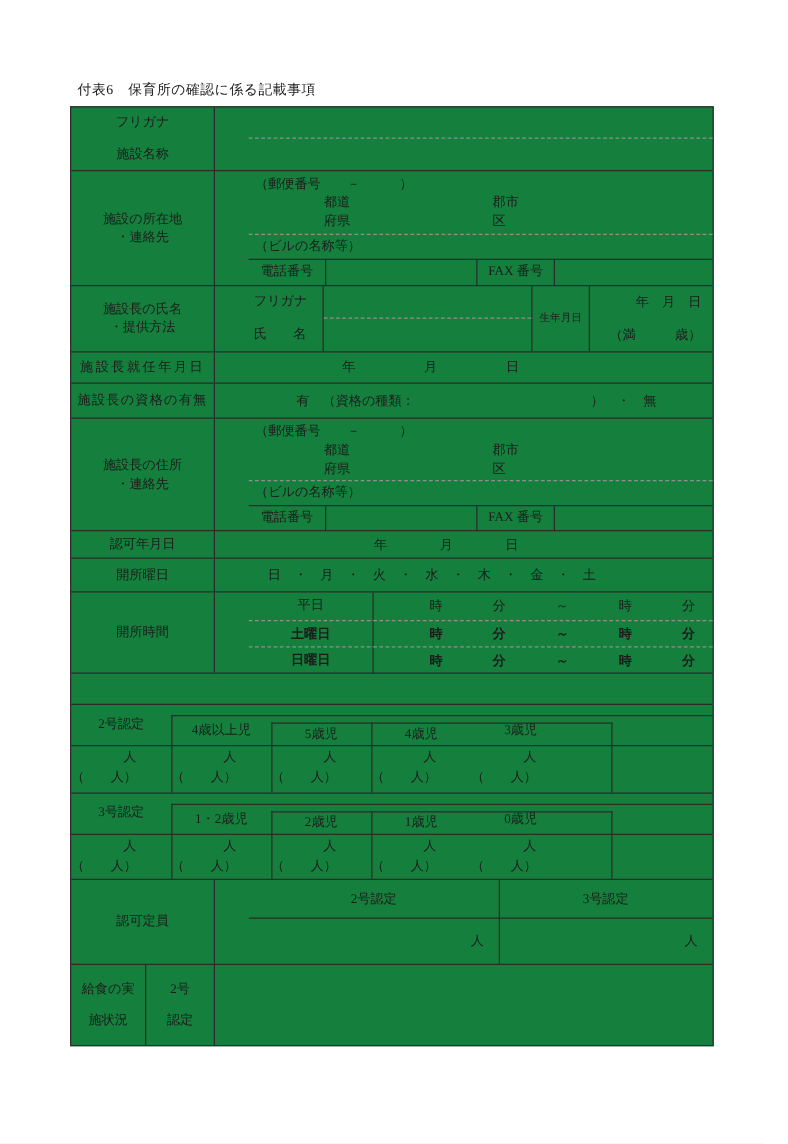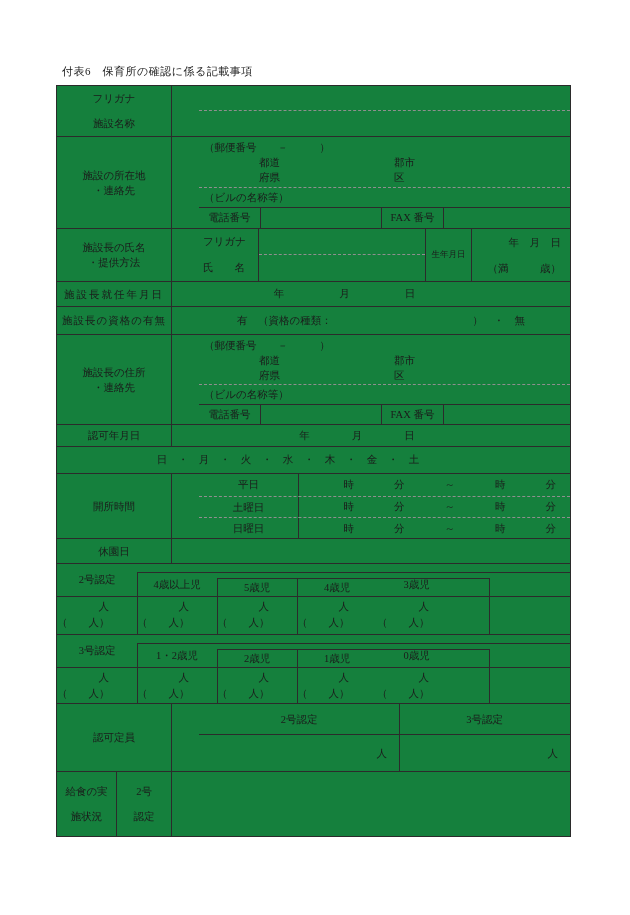--- a/index.html
+++ b/index.html
@@ -50,21 +50,21 @@
   .dn-date{flex:1;text-align:right;}
   .dn-date div{height:26px;line-height:27px;padding-right:9px;}
   
   .ymd{display:flex;align-items:center;justify-content:center;gap:55px;padding-right:80px;}
   .ymd2{display:flex;align-items:center;justify-content:center;gap:42px;padding-right:55px;}
   .qual{display:flex;justify-content:space-between;align-items:center;padding:0 45px 0 38px;}
   .days{display:flex;align-items:center;justify-content:center;padding-right:78px;}
   
   .oh-row{display:flex;height:22px;}
   .oh-row.mid{height:21px;}
-  .oh-row.dash{border-top:1px dashed var(--lc);}
+  .oh-row.dash{border-top:1px dashed var(--lc);font-weight:bold;}
   .oh-sub{width:100px;flex-shrink:0;border-right:1px solid var(--bc);text-align:center;line-height:21px;}
   .oh-time{flex:1;display:flex;justify-content:flex-end;align-items:center;gap:40px;padding-right:14px;}
   
   .cap-lbl{width:115px;flex-shrink:0;border-right:1px solid var(--bc);display:flex;flex-direction:column;}
   .cap-lbl .name{height:70px;display:flex;align-items:center;justify-content:center;}
   .cap-note{flex:1;font-size:8.5px;line-height:12.5px;padding:6px 2px 0 4px;}
   .cap-right{flex:1;min-width:0;}
   .cap-block{position:relative;height:70px;}
   .cap-block.second{border-top:1px solid var(--bc);}
   .cap-h{position:absolute;text-align:center;}
@@ -202,20 +202,21 @@
   <div class="row" style="height:22px;">
     <div class="lbl">認可年月日</div>
     <div class="val ymd2">
       <span>年</span>
       <span>月</span>
       <span>日</span>
     </div>
   </div>
 
   <div class="row" style="height:27px;">
+    <div class="lbl">開所曜日</div>
     <div class="val days">日　・　月　・　火　・　水　・　木　・　金　・　土</div>
   </div>
 
   <div class="row" style="height:65px;">
     <div class="lbl">開所時間</div>
     <div class="val">
       <div class="oh-row">
         <div class="oh-sub">平日</div>
         <div class="oh-time">
           <span>時</span>
@@ -242,21 +243,20 @@
             <span>分</span>
             <span>～</span>
             <span>時</span>
             <span>分</span>
         </div>
       </div>
     </div>
   </div>
 
   <div class="row" style="height:25px;">
-    <div class="lbl">休園日</div>
     <div class="val"></div>
   </div>
 
   <div class="row" style="height:140px;">
     <div class="cap-right">
 
       <div class="cap-block">
         <div class="cap-boxa"></div>
         <div class="cap-boxb"></div>
         <div class="cap-vmid"></div>

